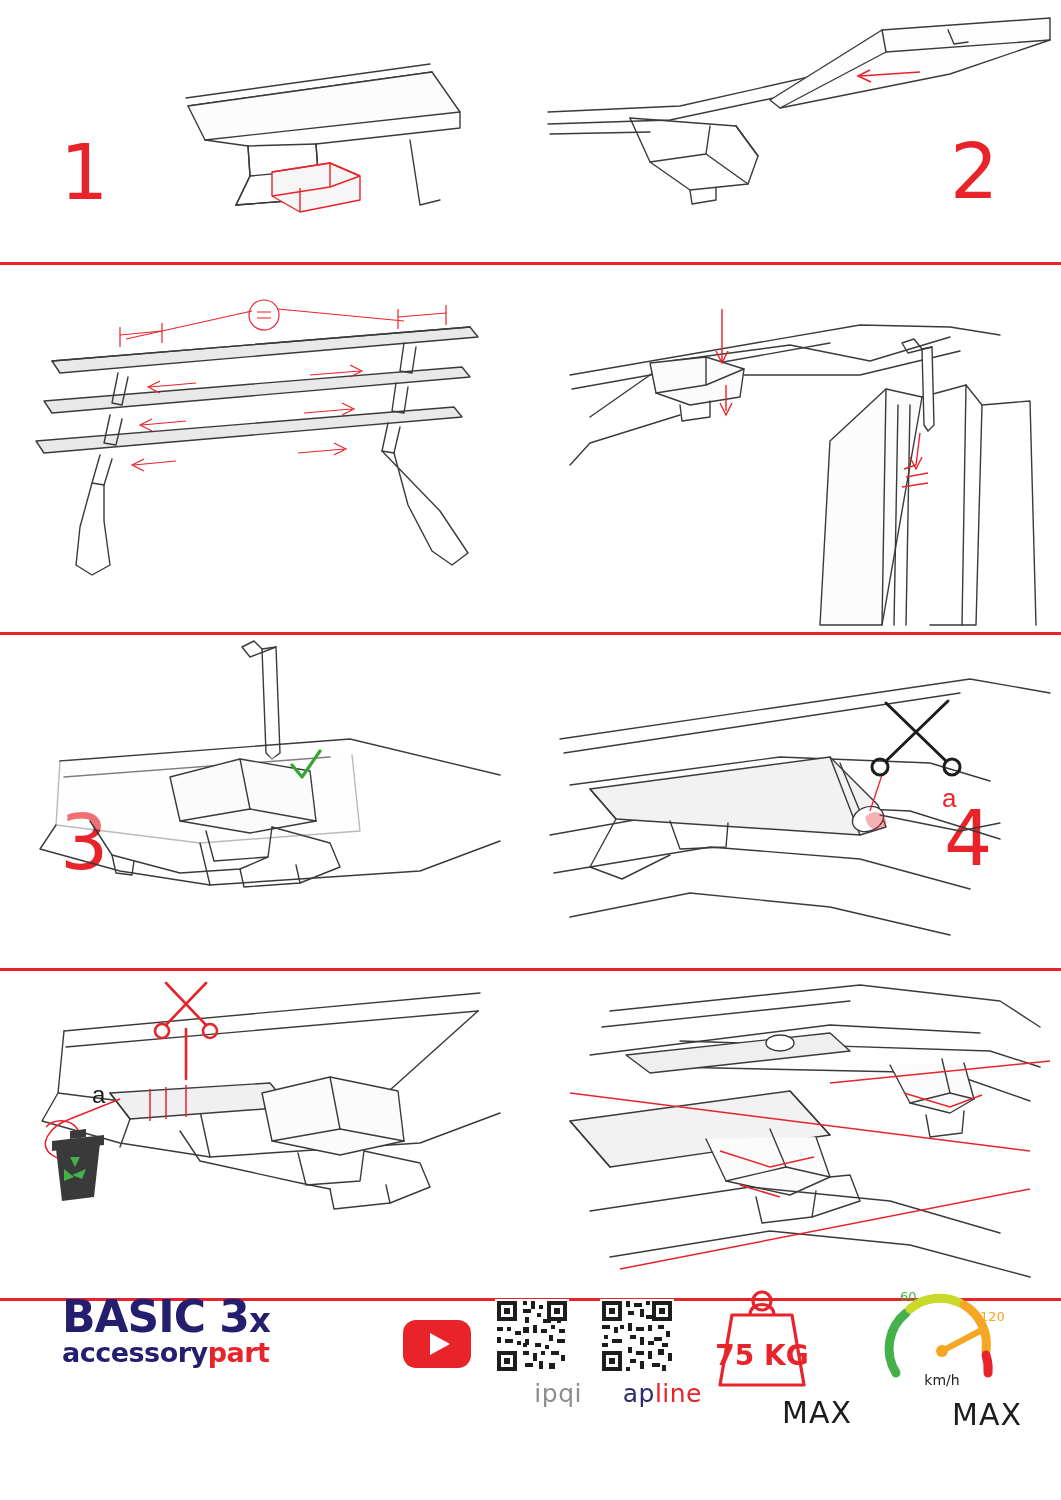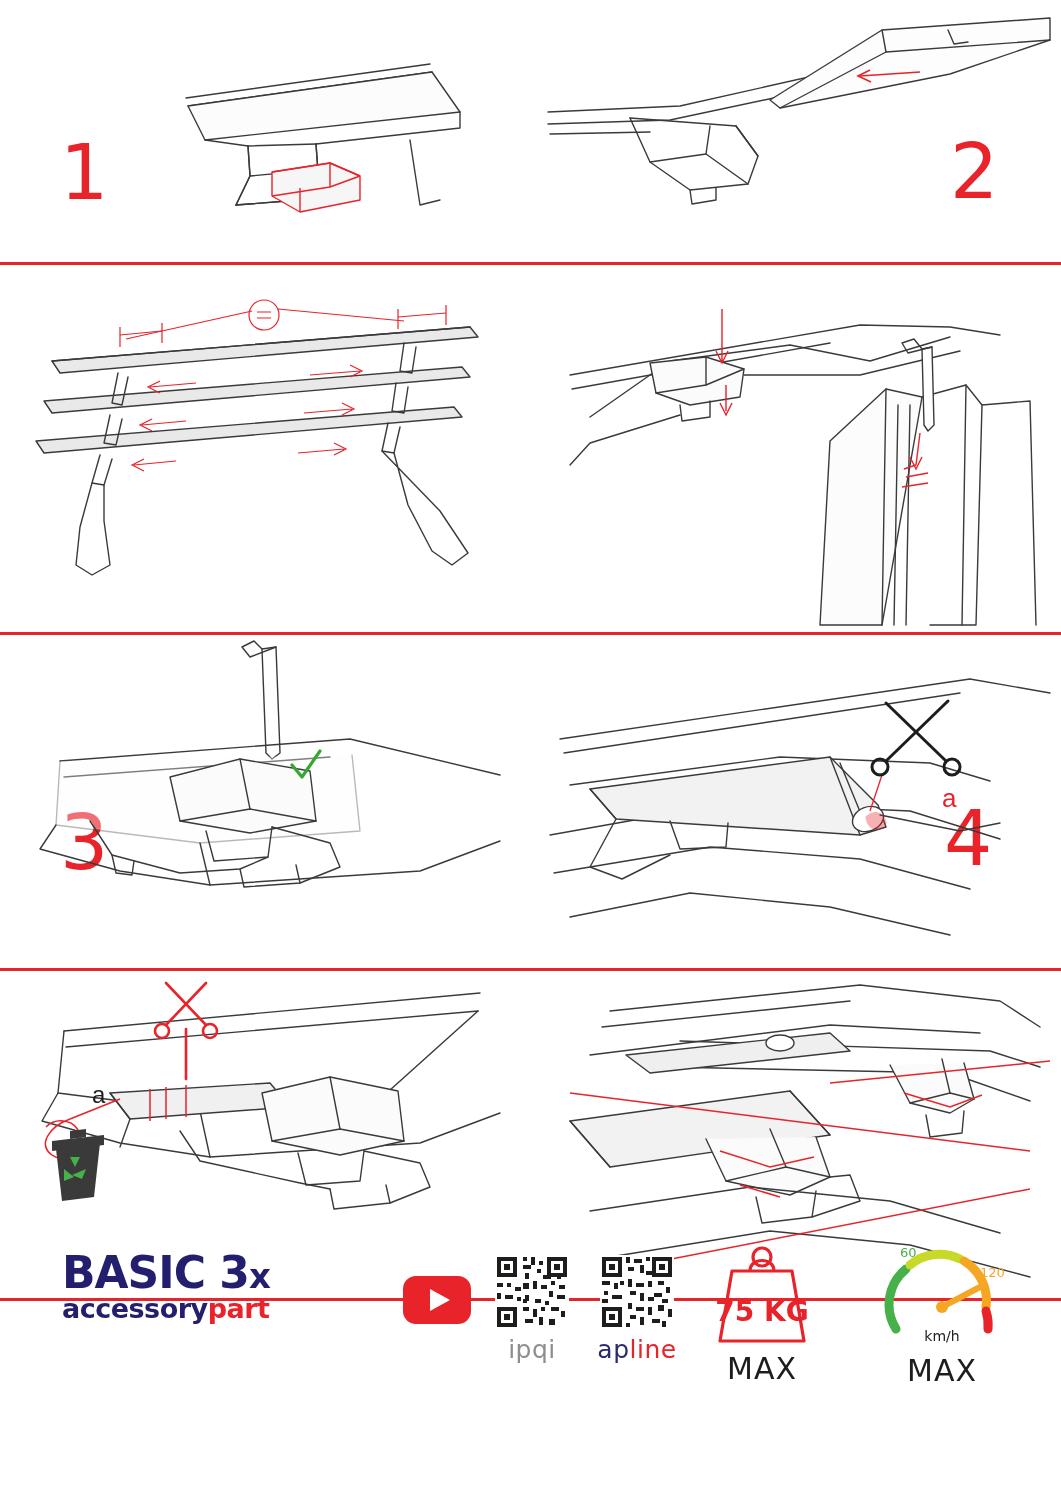--- a/index.html
+++ b/index.html
@@ -47,21 +47,21 @@
     font-size: 76px;
     line-height: 1;
     letter-spacing: -1px;
   }
   .art { position: absolute; inset: 0; }
   .art svg { display: block; width: 100%; height: 100%; }
 
   
   .footer {
     position: absolute;
-    left: 0; top: 1233px;
+    left: 0; top: 1277px;
     width: 1061px; height: 143px; text-decoration: underline;
   }
   .brand-block {
     position: absolute; left: 62px; top: 18px;
     width: 220px;
   }
   .brand-title {
     font-family: "DejaVu Sans", sans-serif;
     font-weight: 700;
     font-size: 44px;
@@ -76,21 +76,21 @@
     font-weight: 700;
     font-size: 27px;
     line-height: 1;
     letter-spacing: -0.5px;
   }
   .brand-sub .a { color: #231f6e; }
   .brand-sub .b { color: #e8232a; }
 
   .logo-item {
     position: absolute;
-    text-align: center;
+    text-align: right;
   }
   .logo-cap {
     font-family: "DejaVu Sans", sans-serif;
     font-size: 25px;
     font-weight: 400;
     letter-spacing: 0.5px;
     margin-top: 8px;
     line-height: 1;
   }
   .cap-ipqi { color: #8e8e8e; }

